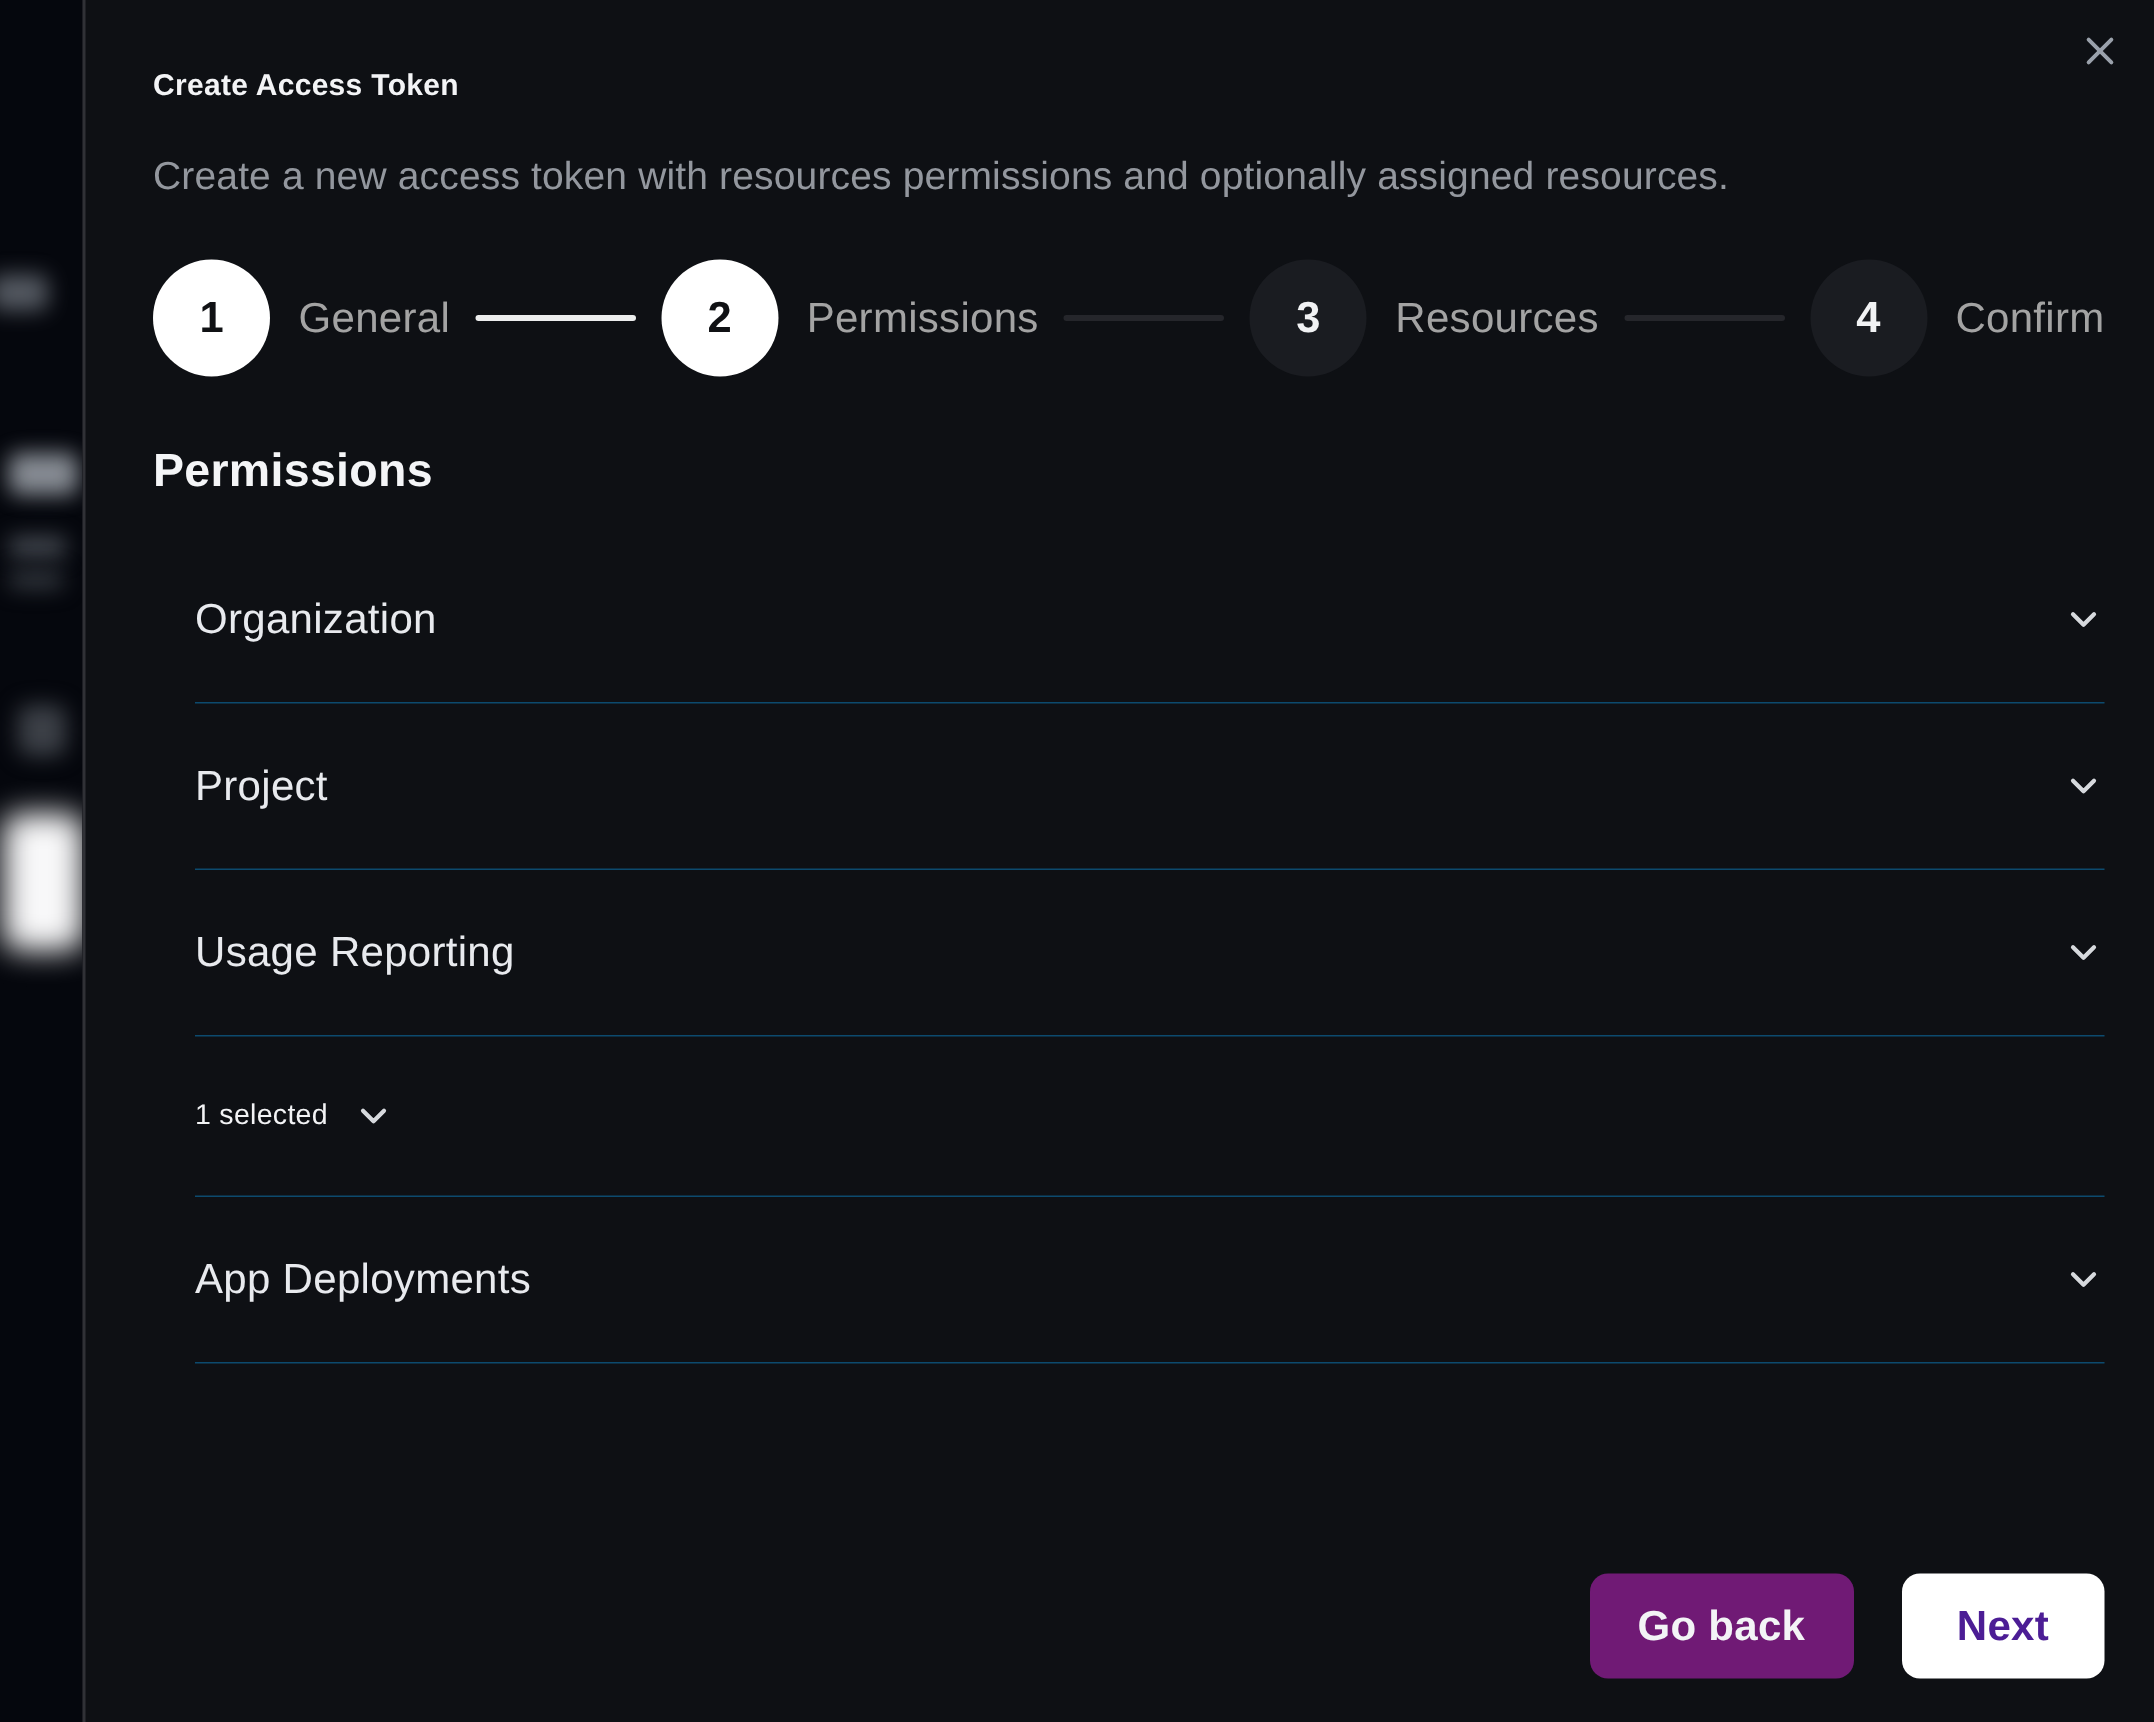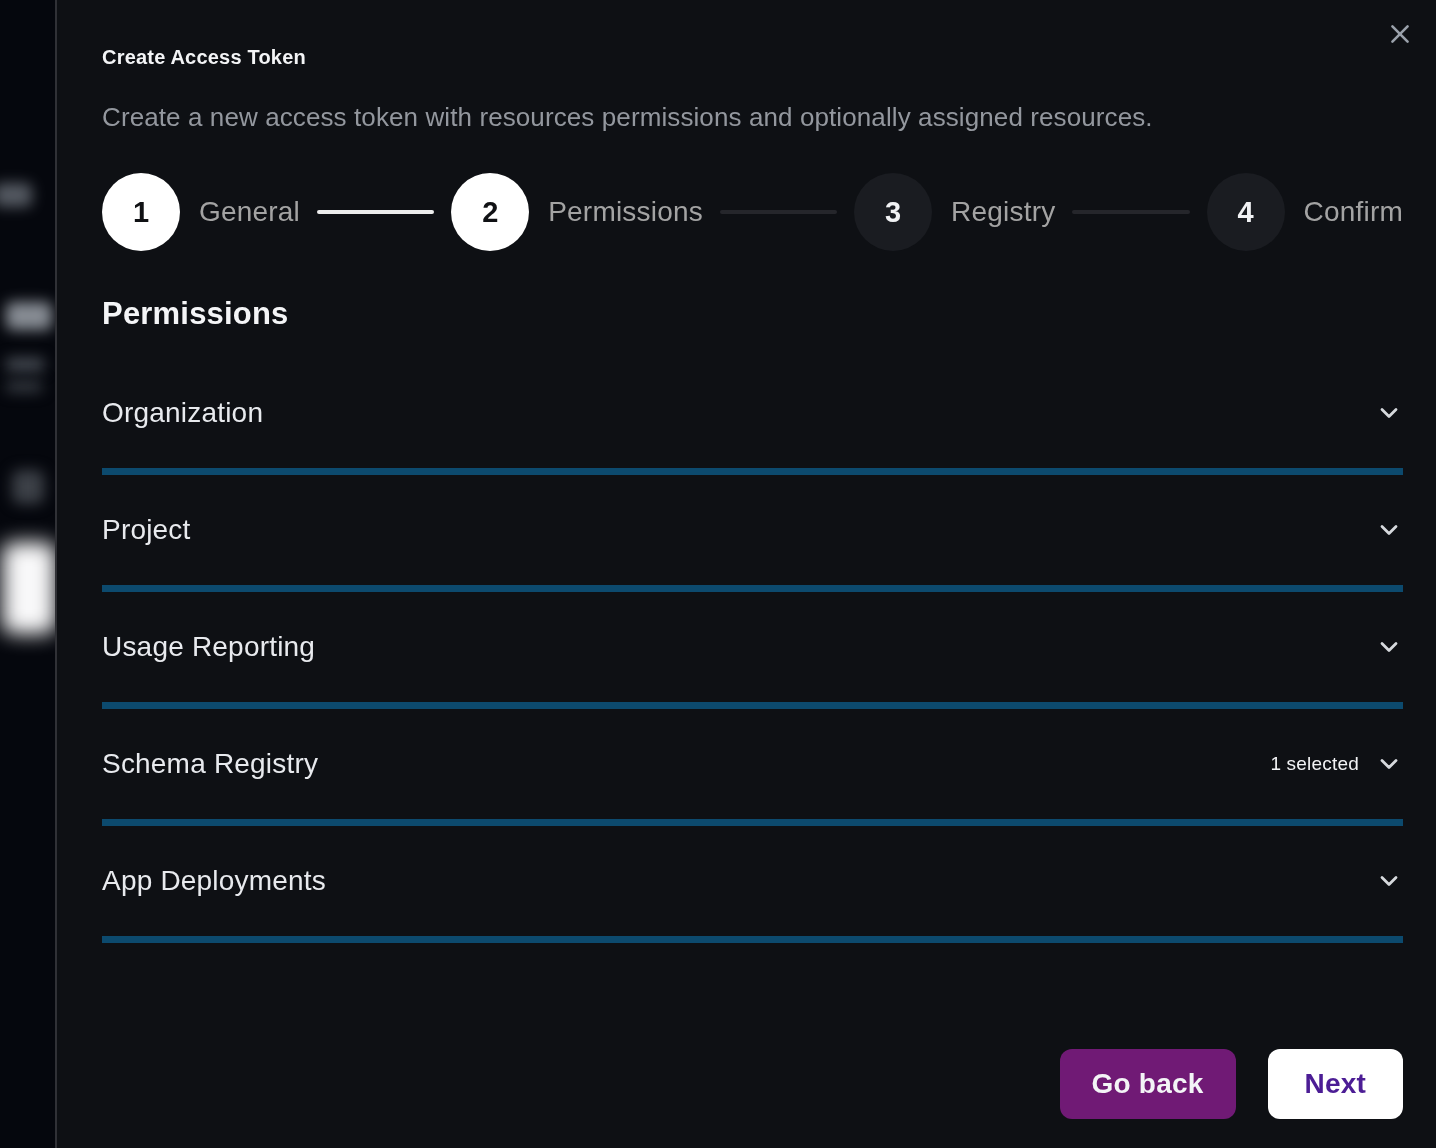--- a/index.html
+++ b/index.html
@@ -70,22 +70,23 @@
   .connector.upcoming { background: #25262b; }
 
   
   .section-heading {
     margin-top: 45px; color: #f4f5f7;
     font-size: 31px; font-weight: 700; letter-spacing: .2px;
   }
   .perm-list { margin-top: 26px; }
   .perm-row {
     display: flex; align-items: center; justify-content: space-between;
-    padding: 39px 0; border-bottom: 7px solid #0c4a6e;
+    padding: 39px 0; border-bottom: 1px solid #0c4a6e;
     cursor: pointer;
+    margin-left: 28px;
   }
   .perm-row-label {
     color: #e8eaee; font-size: 28px; font-weight: 500; letter-spacing: .2px;
   }
   .perm-row-right { display: flex; align-items: center; }
   .perm-selected {
     color: #f2f3f5; font-size: 19px; font-weight: 400; margin-right: 16px;
     letter-spacing: .2px;
   }
   .perm-selected:empty { display: none; margin: 0; }
@@ -136,21 +137,21 @@
       <div class="step-label">General</div>
     </div>
     <div class="connector active"></div>
     <div class="step">
       <div class="step-circle done-or-active">2</div>
       <div class="step-label">Permissions</div>
     </div>
     <div class="connector upcoming"></div>
     <div class="step">
       <div class="step-circle upcoming">3</div>
-      <div class="step-label">Registry</div>
+      <div class="step-label">Resources</div>
     </div>
     <div class="connector upcoming"></div>
     <div class="step">
       <div class="step-circle upcoming">4</div>
       <div class="step-label">Confirm</div>
     </div>
   </div>
 
   <h2 class="section-heading">Permissions</h2>
 
@@ -180,21 +181,20 @@
       <span class="perm-row-label">Usage Reporting</span>
       <span class="perm-row-right">
 
         <svg class="chevron" viewBox="0 0 24 24" fill="none" stroke="#d6d9dd" stroke-width="2.4" stroke-linecap="round" stroke-linejoin="round">
             <polyline points="6 9 12 15 18 9"></polyline>
           </svg>
       </span>
     </div>
 
     <div class="perm-row">
-      <span class="perm-row-label">Schema Registry</span>
       <span class="perm-row-right">
         <span class="perm-selected">1 selected</span>
         <svg class="chevron" viewBox="0 0 24 24" fill="none" stroke="#d6d9dd" stroke-width="2.4" stroke-linecap="round" stroke-linejoin="round">
             <polyline points="6 9 12 15 18 9"></polyline>
           </svg>
       </span>
     </div>
 
     <div class="perm-row">
       <span class="perm-row-label">App Deployments</span>

